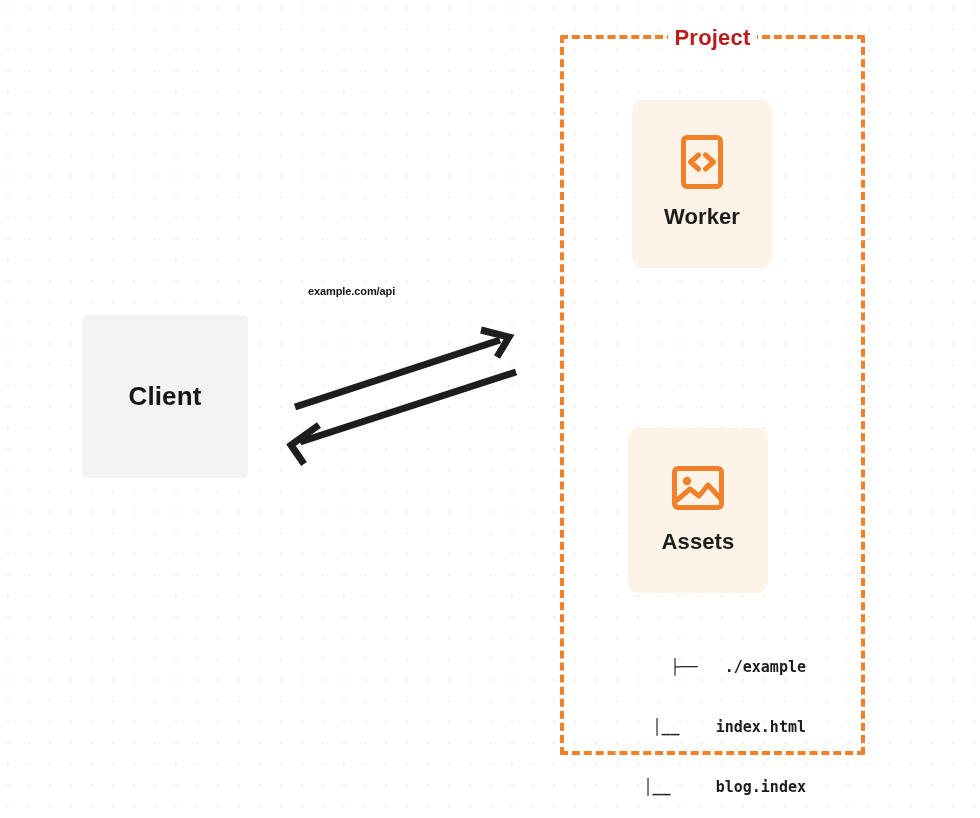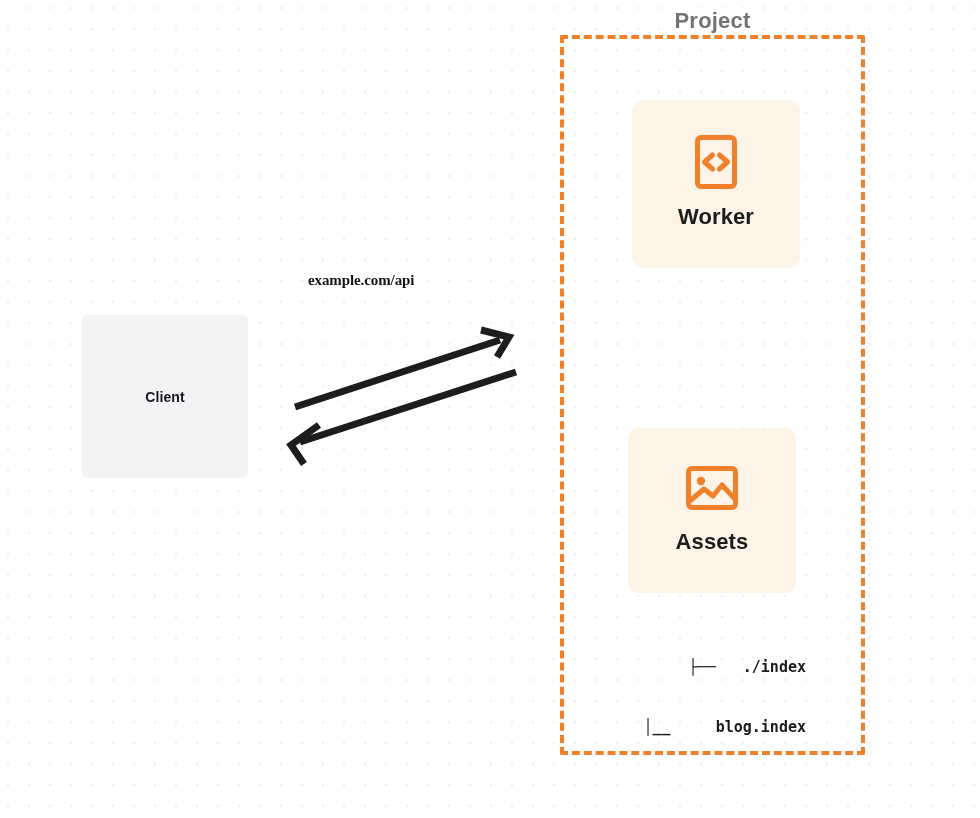--- a/index.html
+++ b/index.html
@@ -33,79 +33,78 @@
     top: 315px;
     width: 166px;
     height: 163px;
     background: #f2f3f5;
     border-radius: 5px;
     display: flex;
     align-items: center;
     justify-content: center;
   }
   .client-label {
-    font-size: 14px;
+    font-size: 26px;
     font-weight: bold;
     color: #16161a;
     letter-spacing: 0.1px;
   }
 
   
   .connector-layer {
     position: absolute;
     left: 0;
     top: 0;
     width: 980px;
     height: 818px;
     pointer-events: none;
   }
   .edge-label {
     position: absolute;
     left: 308px;
-    top: 272px;
-    font-size: 15px;
+    top: 285px;
+    font-size: 11px;
     font-weight: bold;
     color: #16161a;
     white-space: nowrap;
     letter-spacing: -0.1px;
-    font-family: Liberation Serif, serif;
   }
 
   
   .project-boundary {
     position: absolute;
     left: 560px;
     top: 35px;
     width: 305px;
     height: 720px;
     box-sizing: border-box;
     border: 4px dashed #f1802a;
     border-radius: 2px;
     background: transparent;
   }
   .project-title {
     position: absolute;
     left: 560px;
-    top: 8px;
+    top: 25px;
     width: 305px;
     text-align: center;
     font-size: 22px;
     font-weight: bold;
-    color: #737373;
+    color: #b91c1c;
     letter-spacing: 0.2px;
   }
   .project-title span {
     background: #ffffff;
     padding: 0 7px;
   }
 
   
   .service-card {
     position: absolute;
-    width: 168px;
+    width: 140px;
     background: #fdf3e7;
     border-radius: 11px;
     display: flex;
     flex-direction: column;
     align-items: center;
   }
   .service-card.worker-card {
     left: 632px;
     top: 100px;
     height: 168px;
@@ -194,18 +193,19 @@
   <div class="service-card assets-card">
     <svg class="service-icon" viewBox="0 0 56 56" xmlns="http://www.w3.org/2000/svg">
       <rect x="4.5" y="8.5" width="47" height="39" rx="3.5" ry="3.5" fill="none" stroke="#f1802a" stroke-width="5"></rect>
       <circle cx="17" cy="21" r="4.2" fill="#f1802a"></circle>
       <polyline points="7,40 20,29 29,36 38,25 51,39" fill="none" stroke="#f1802a" stroke-width="5" stroke-linecap="round" stroke-linejoin="round"></polyline>
     </svg>
     <span class="service-name">Assets</span>
   </div>
 
   <div class="file-tree">
-    <span class="file-tree-row">├──   ./index</span>
+    <span class="file-tree-row">├──   ./example</span>
+    <span class="file-tree-row">│__    index.html</span>
     <span class="file-tree-row">│__     blog.index</span>
     
   </div>
 
 </div>
 
 </body></html>

